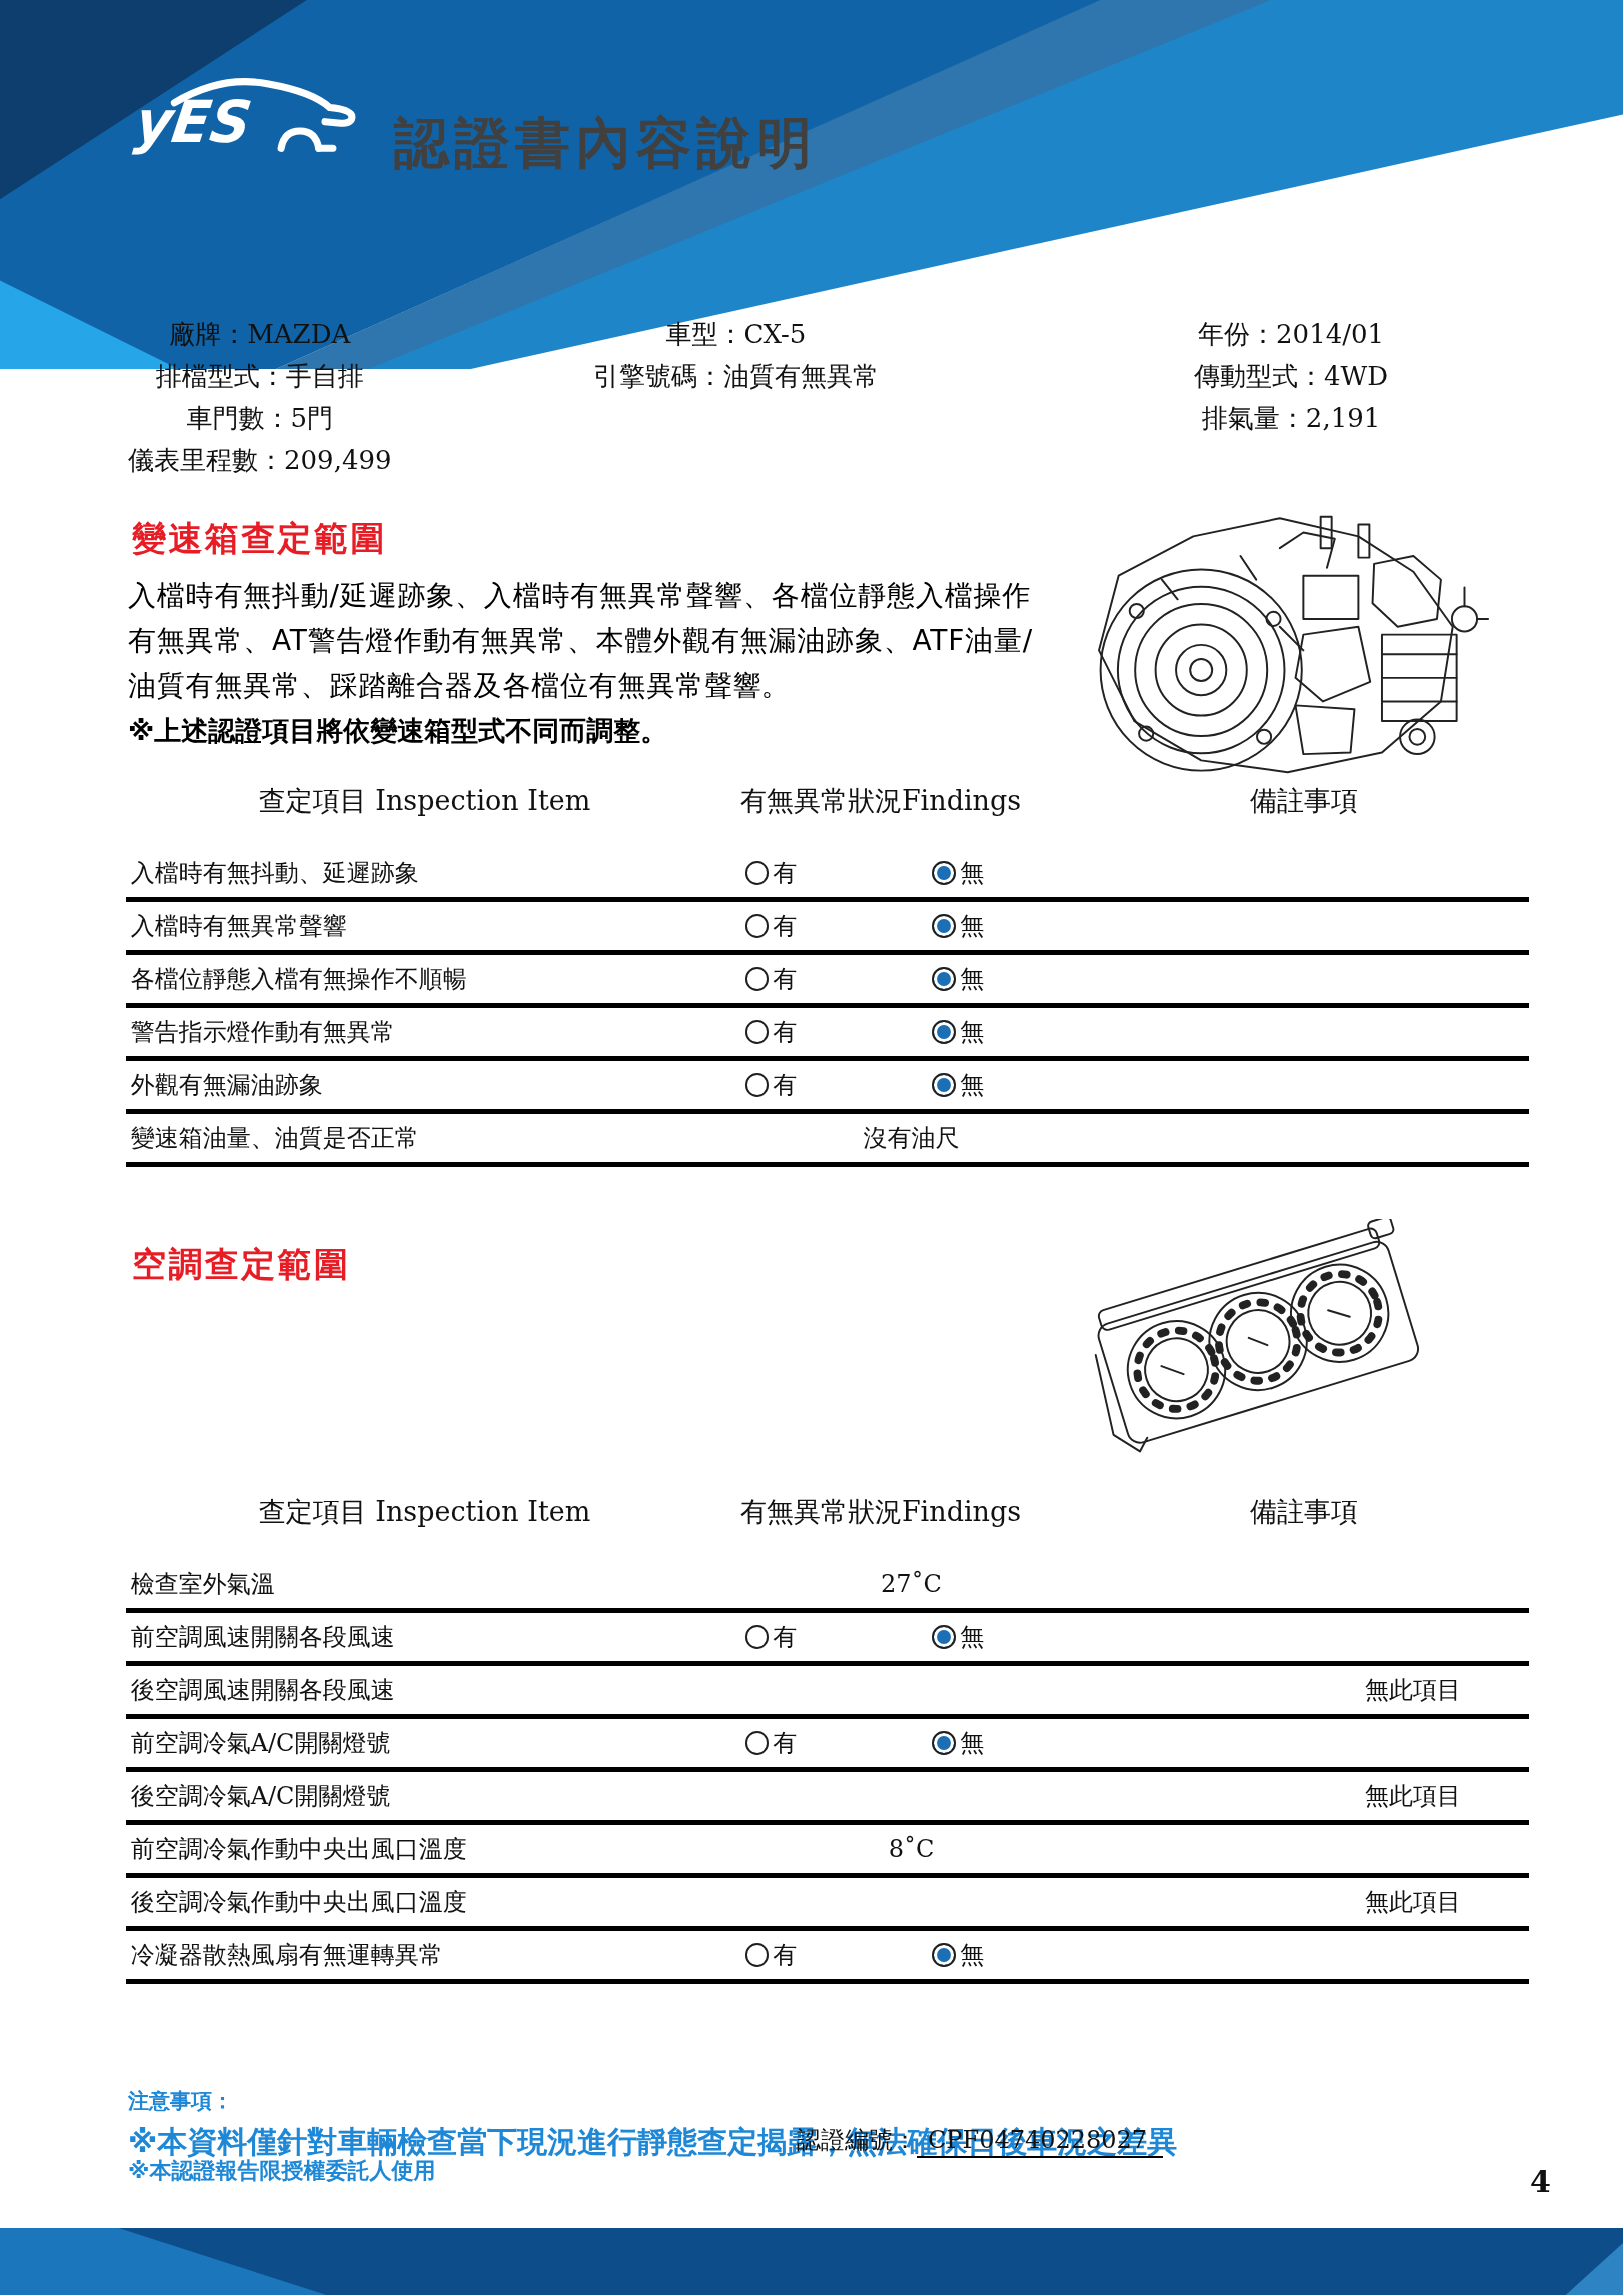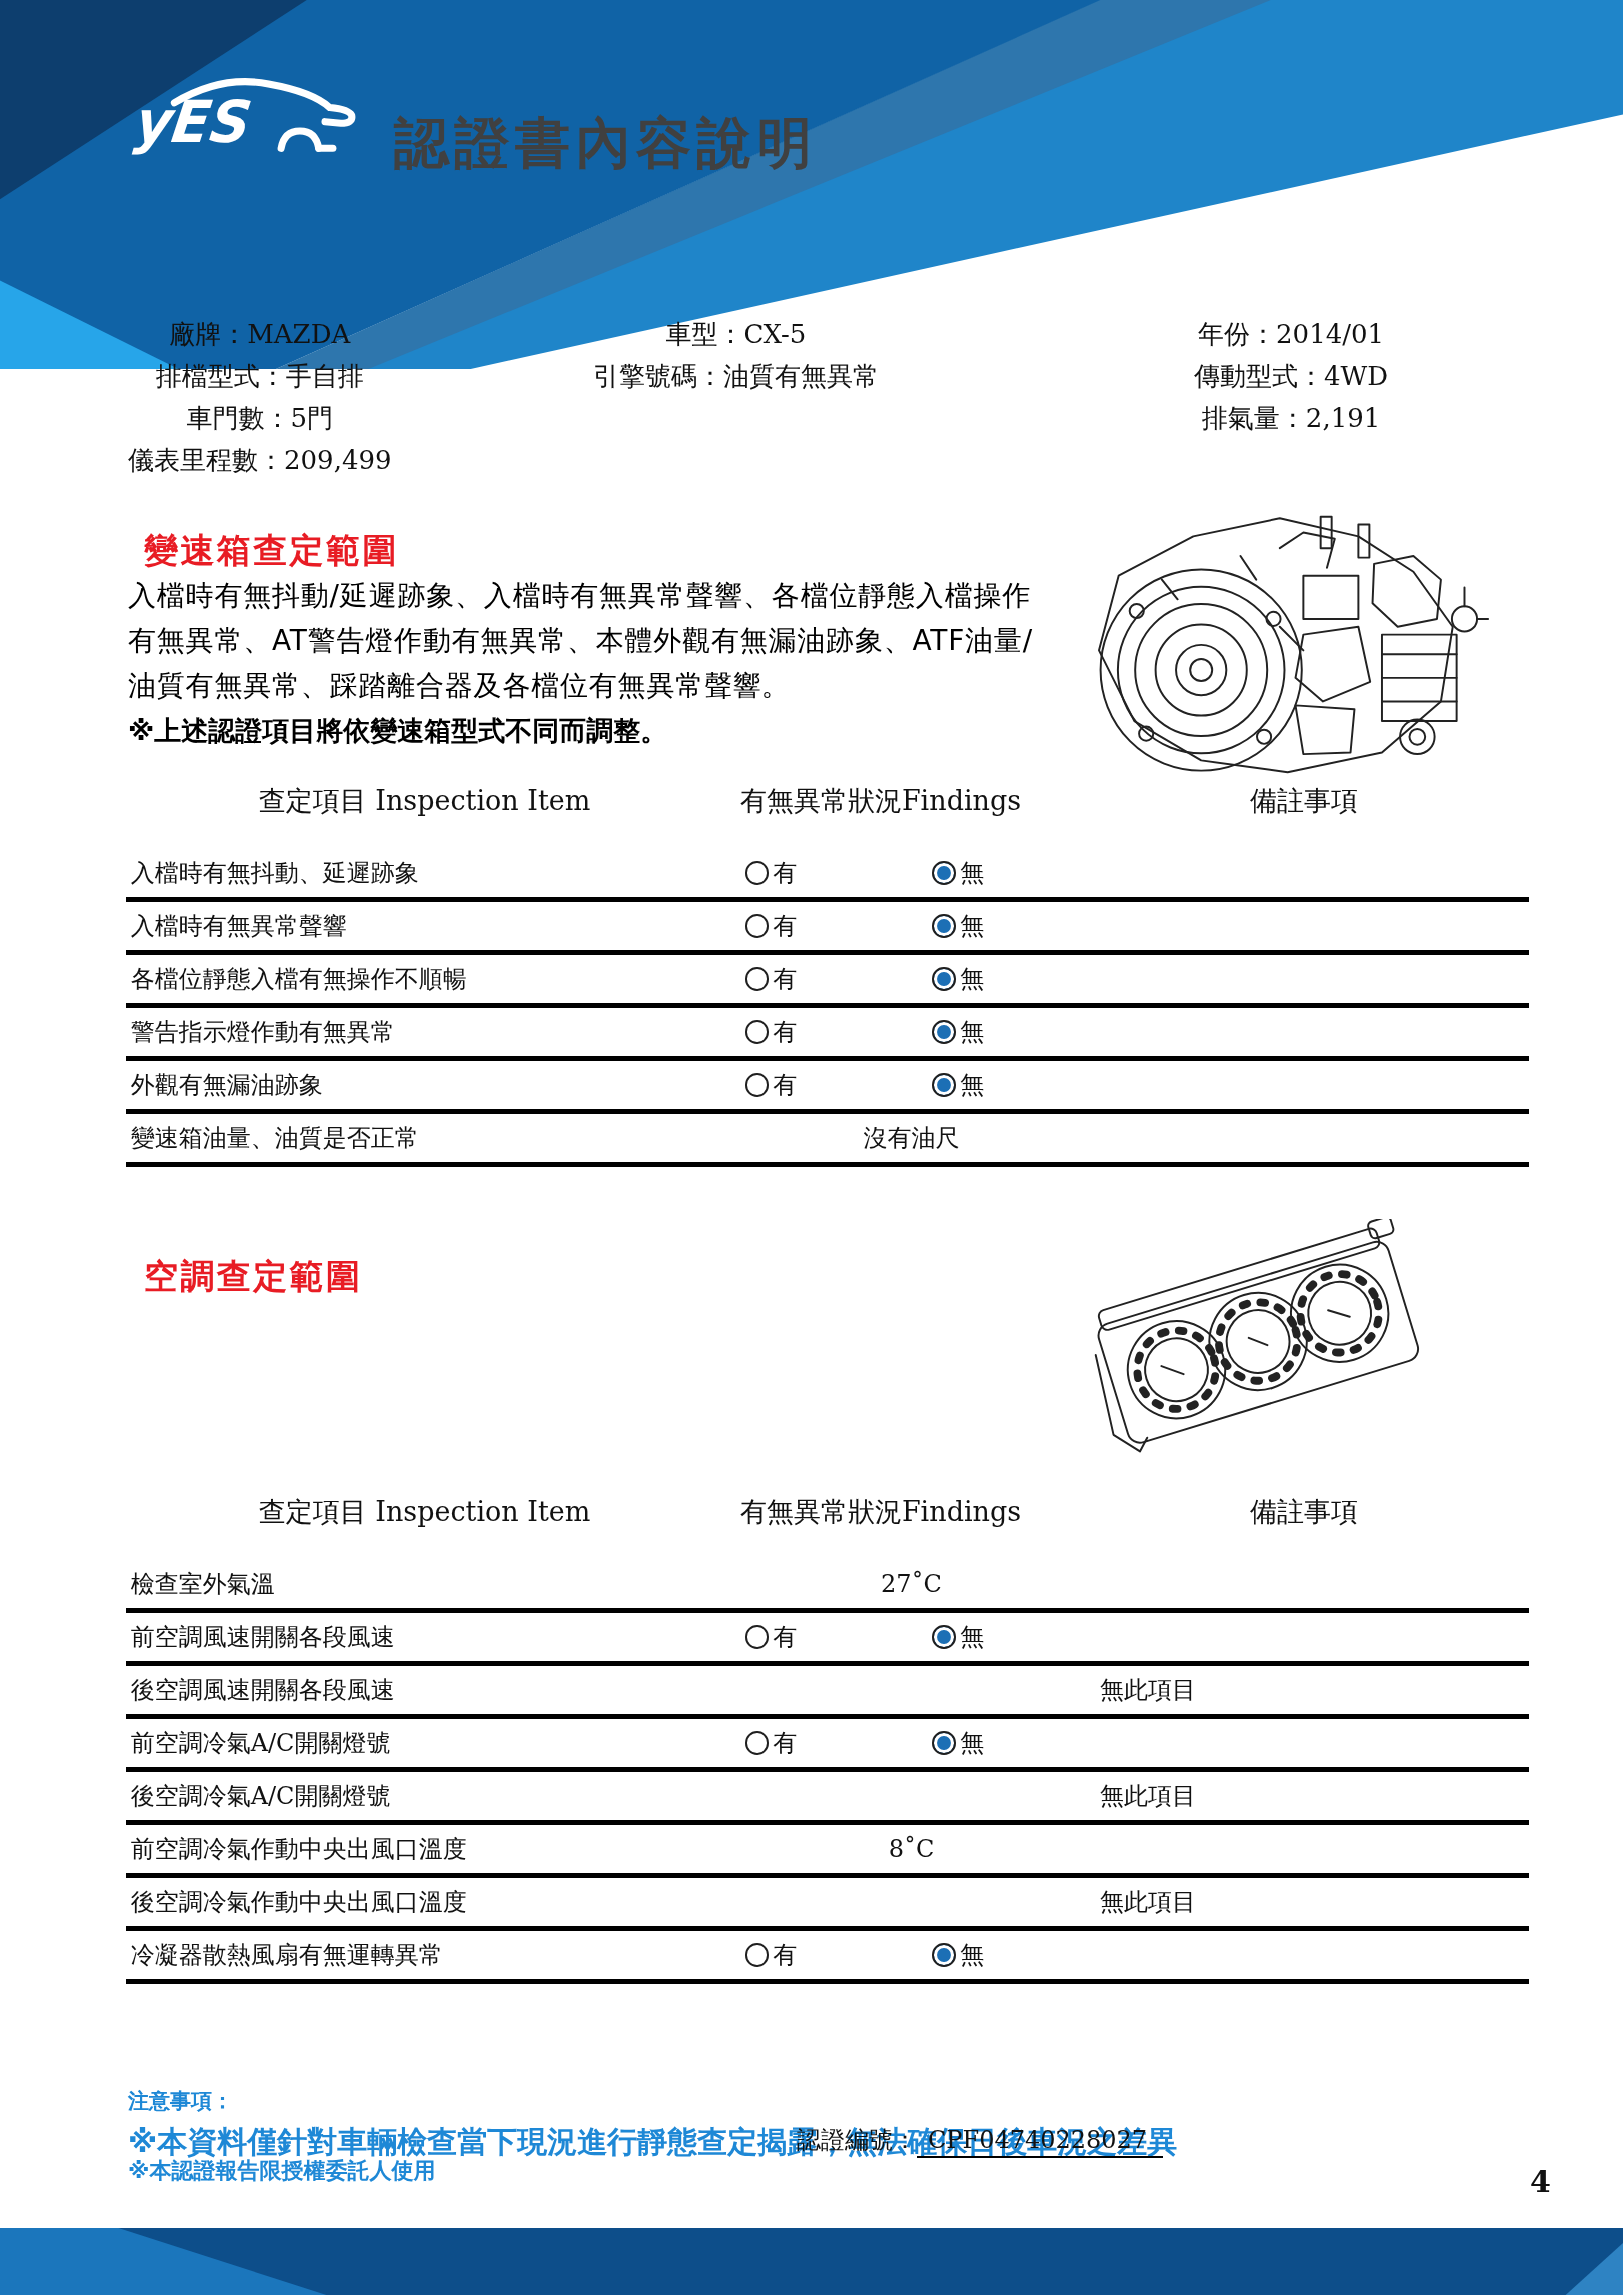--- a/index.html
+++ b/index.html
@@ -20,21 +20,21 @@
              letter-spacing:0px;transform:skewX(-8deg) scaleX(.96);}
   .logo-swoosh{position:absolute;left:-4.7px;top:-9.4px;}
   .page-title{position:absolute;left:386px;top:104px;margin:8px;font-family:"DejaVu Sans",sans-serif;
               font-weight:900;font-size:55px;line-height:63px;color:#404040;letter-spacing:5.5px;}
 
   
   .vinfo{position:absolute;top:313px;font-size:26px;line-height:42px;white-space:nowrap;text-align:center;}
   .vcol1{left:128px;} .vcol2{left:593px;} .vcol3{left:1194px;}
 
   
-  .sec-title{position:absolute;left:128px;margin:16px;color:#E81C24;
+  .sec-title{position:absolute;left:128px;margin:4px;color:#E81C24;
              font-family:"DejaVu Sans",sans-serif;font-weight:900;font-size:34px;letter-spacing:2.4px;}
   .sec-desc{position:absolute;left:128px;width:907px;font-family:"DejaVu Sans",sans-serif;
             font-weight:400;font-size:28px;line-height:45px;letter-spacing:0.8px;color:#000;}
   .sec-note{position:absolute;left:128px;font-family:"DejaVu Sans",sans-serif;font-weight:700;
             font-size:27px;color:#000;}
   .sec-img{position:absolute;}
 
   
   .insp-table{position:absolute;left:126px;width:1403px;}
   .t-head{position:relative;height:79px;font-size:27px;}
@@ -47,21 +47,21 @@
             font-size:24px;white-space:nowrap;}
   .radio-opt{position:absolute;top:50%;transform:translateY(-50%);display:flex;align-items:center;gap:4.7px;}
   .r-yes{left:619px;} .r-no{left:806px;}
   .radio-circle{width:23.6px;height:23.6px;border:2.4px solid #1f1f1f;border-radius:50%;background:#fff;
                 box-sizing:border-box;}
   .radio-opt.checked .radio-circle{background:#1C6FB5;box-shadow:inset 0 0 0 3.1px #fff;}
   .radio-label{font-size:24px;}
   .row-finding{position:absolute;left:550px;width:471px;top:50%;transform:translateY(-50%);
                text-align:center;font-size:24px;}
   .row-remark{position:absolute;left:974px;width:361px;top:50%;transform:translateY(-50%);
-              text-align:left;font-size:24px;}
+              text-align:right;font-size:24px;}
 
   
   .notice-title{position:absolute;left:128px;top:2087px;color:#1E88D6;
                 font-family:"DejaVu Sans",sans-serif;font-weight:700;font-size:21px;}
   .note-line1{position:absolute;left:128px;top:2122px;color:#1E88D6;
               font-family:"DejaVu Sans",sans-serif;font-weight:700;font-size:30px;}
   .note-line2{position:absolute;left:128px;top:2156px;color:#1E88D6;
               font-family:"DejaVu Sans",sans-serif;font-weight:700;font-size:22px;}
   .cert-line{position:absolute;left:797px;top:2124px;font-size:24px;}
   .cert-no{border-bottom:2.4px solid #000;padding:0 15.7px 1.6px 11px;}

